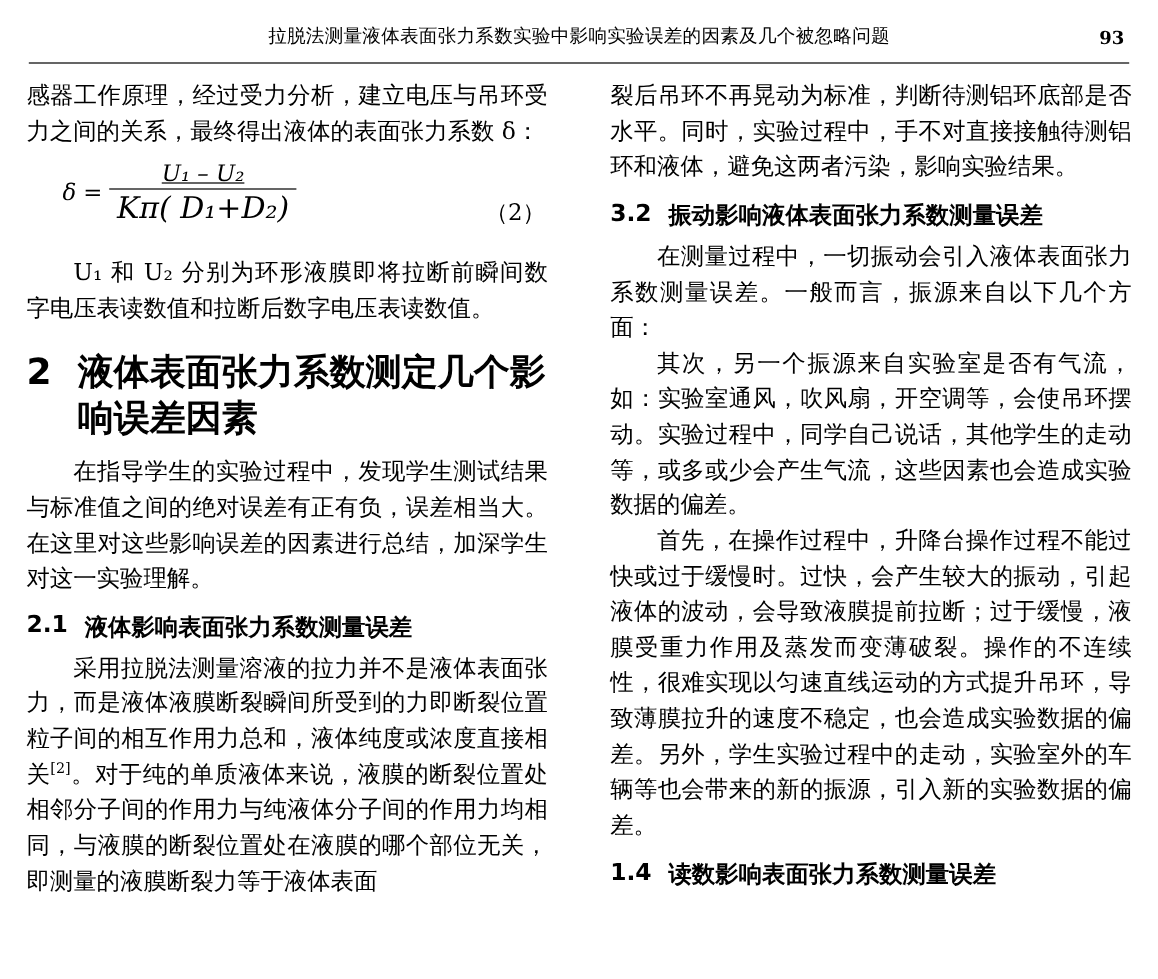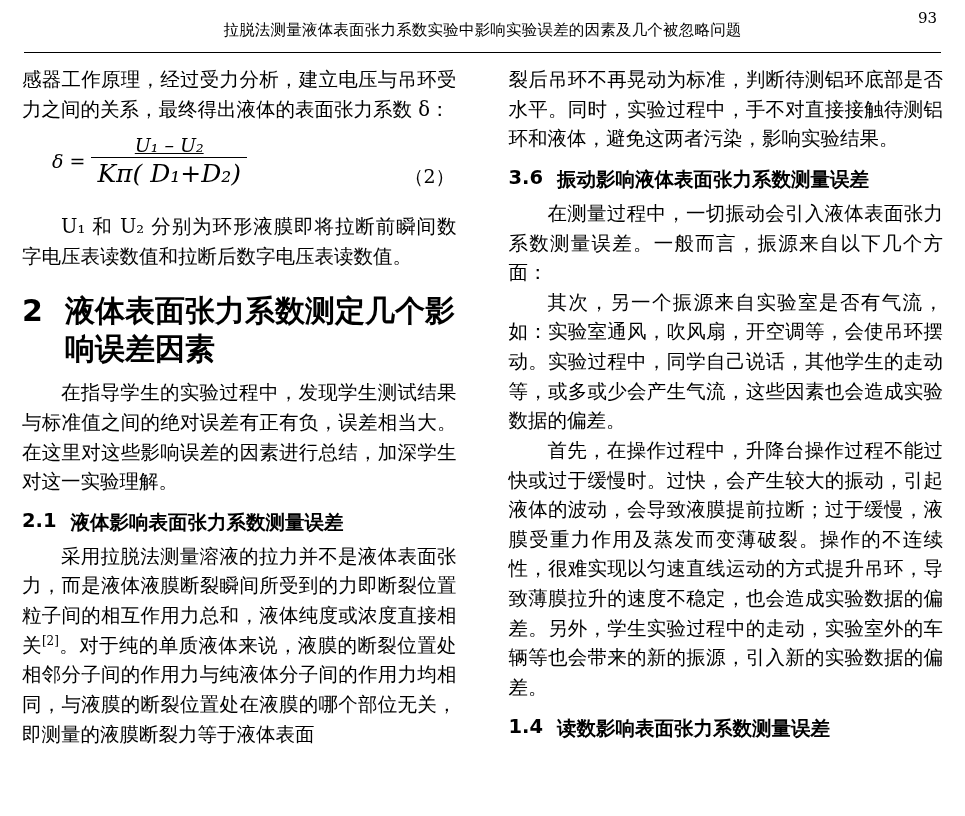--- a/index.html
+++ b/index.html
@@ -32,23 +32,24 @@
     padding-top: 10px;
   }
   .header-title {
     font-size: 15.5px;
     letter-spacing: 0.2px;
     white-space: nowrap;
   }
   .header-page {
     position: absolute;
     right: 6px;
-    bottom: 23px;
+    bottom: 9px;
     font-size: 15px;
     font-family: "DejaVu Serif", "Liberation Serif", serif;
+    font-weight: bold;
   }
   .rule {
     border-top: 1.6px solid #000;
     margin: 2px 2px 0 2px;
   }
   
   .columns {
     display: flex;
     margin-top: 12px;
     height: 740px;
@@ -186,21 +187,21 @@
 
       <p class="indent"><span>采用拉脱法测量溶液的拉力并不是液体表面张力，而是液体液膜断裂瞬间所受到的力即断裂位置粒子间的相互作用力总和，液体纯度或浓度直接相关</span><sup class="ref">[2]</sup><span>。对于纯的单质液体来说，液膜的断裂位置处相邻分子间的作用力与纯液体分子间的作用力均相同，与液膜的断裂位置处在液膜的哪个部位无关，即测量的液膜断裂力等于液体表面</span></p>
 
     </div>
 
     <div class="col col-right">
 
       <p>裂后吊环不再晃动为标准，判断待测铝环底部是否水平。同时，实验过程中，手不对直接接触待测铝环和液体，避免这两者污染，影响实验结果。</p>
 
       <h3 class="subsection">
-        <span>3.6</span>
+        <span>3.2</span>
         <span>振动影响液体表面张力系数测量误差</span>
       </h3>
 
       <p class="indent">在测量过程中，一切振动会引入液体表面张力系数测量误差。一般而言，振源来自以下几个方面：</p>
       <p class="indent">其次，另一个振源来自实验室是否有气流，如：实验室通风，吹风扇，开空调等，会使吊环摆动。实验过程中，同学自己说话，其他学生的走动等，或多或少会产生气流，这些因素也会造成实验数据的偏差。</p>
       <p class="indent">首先，在操作过程中，升降台操作过程不能过快或过于缓慢时。过快，会产生较大的振动，引起液体的波动，会导致液膜提前拉断；过于缓慢，液膜受重力作用及蒸发而变薄破裂。操作的不连续性，很难实现以匀速直线运动的方式提升吊环，导致薄膜拉升的速度不稳定，也会造成实验数据的偏差。另外，学生实验过程中的走动，实验室外的车辆等也会带来的新的振源，引入新的实验数据的偏差。</p>
 
       <h3 class="subsection">
         <span>1.4</span>
         <span>读数影响表面张力系数测量误差</span>

